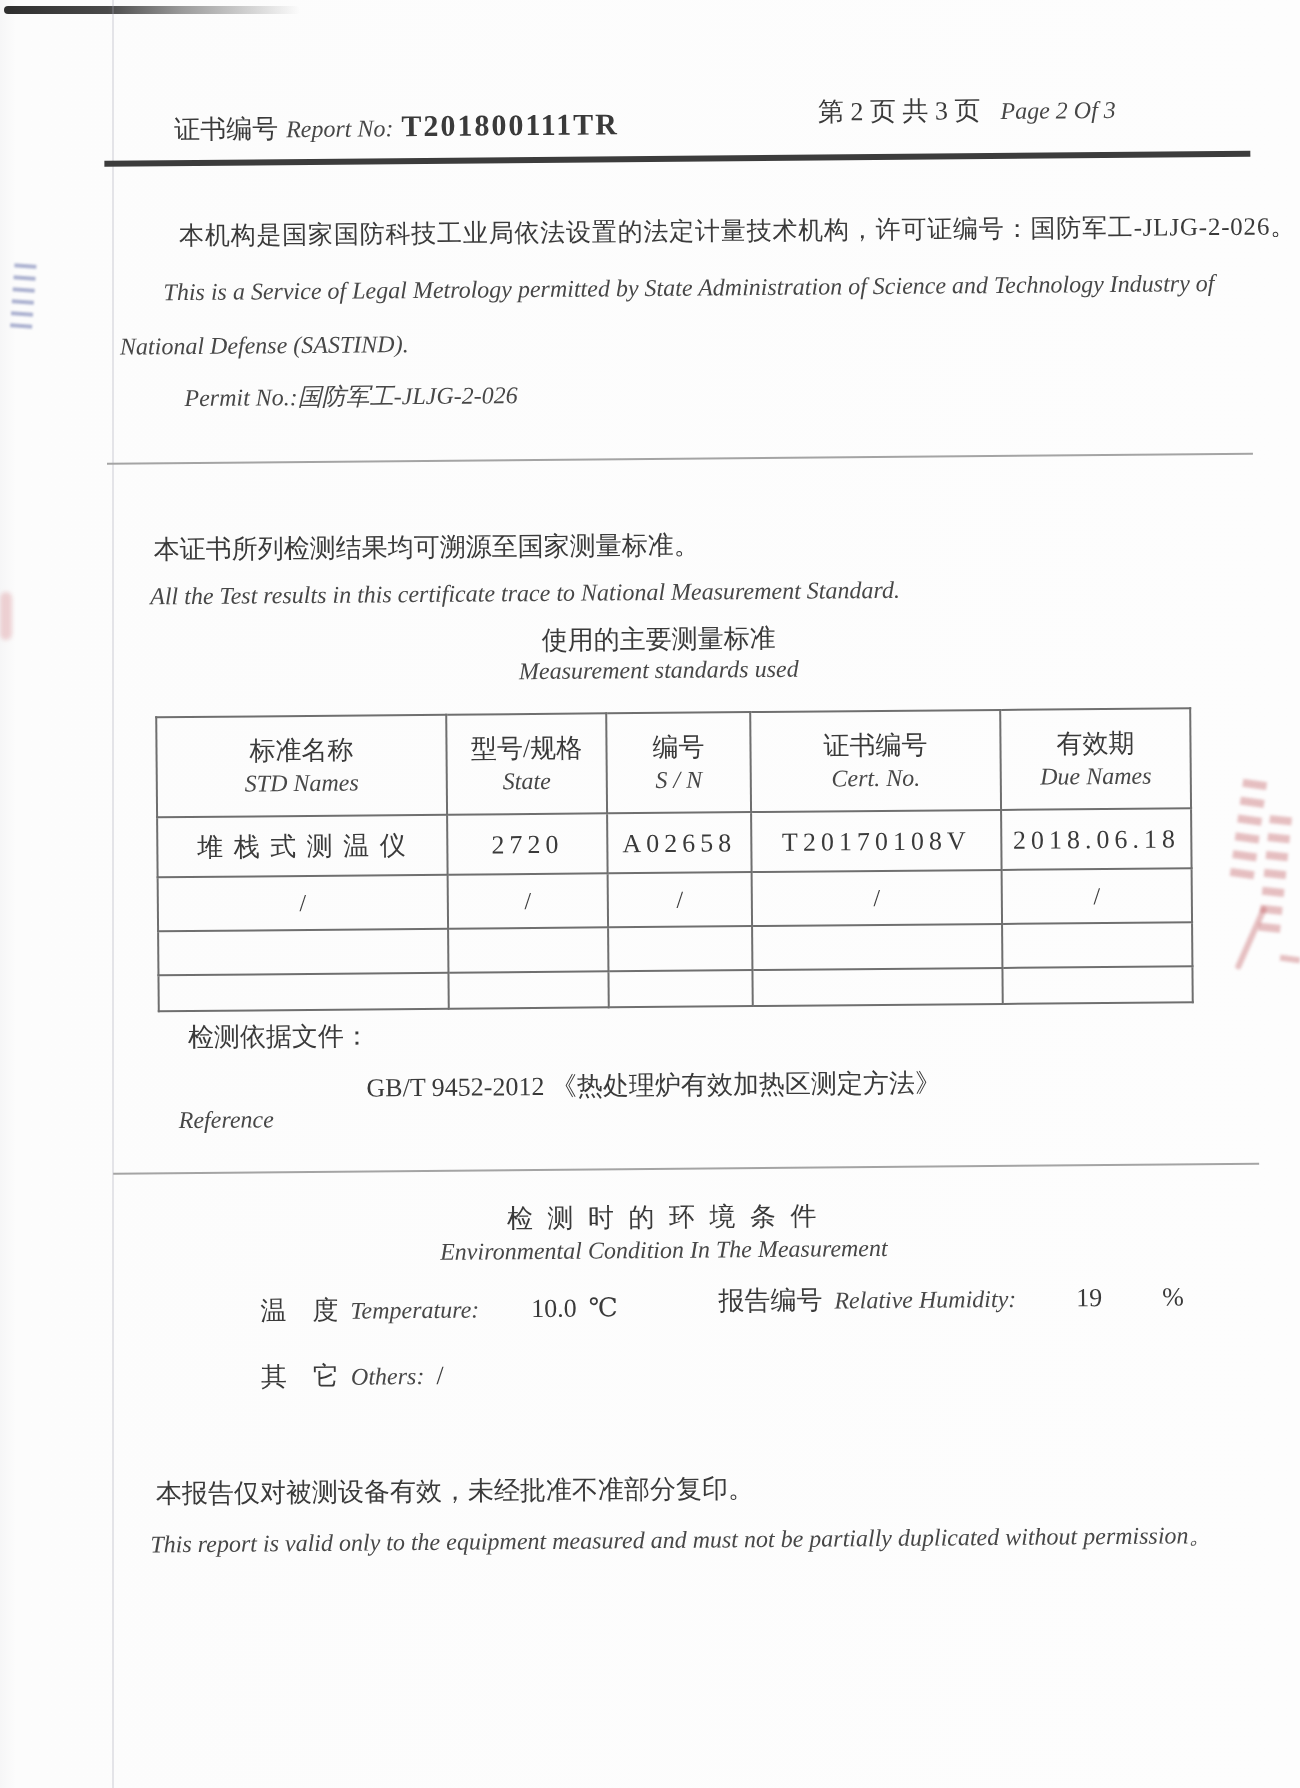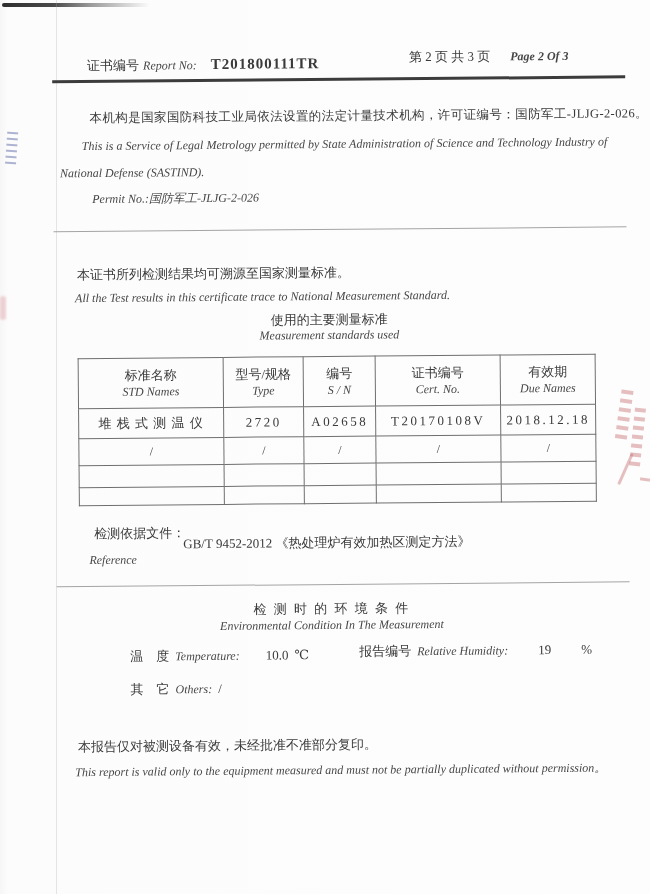--- a/index.html
+++ b/index.html
@@ -20,21 +20,21 @@
     transform:rotate(-0.5deg);
     transform-origin:50% 45%;
   }
   .abs{position:absolute;white-space:nowrap;}
   .cn{font-size:13px;color:#3a3a3a;}
   .en{font-style:italic;font-size:12px;color:#474747;}
 
   
   .hdr-left{left:90px;top:54px;}
   .hdr-right{left:412px;top:48px;}
-  .report-no{font-size:15px;font-weight:bold;letter-spacing:1px;margin-left:10px;}
+  .report-no{font-size:15px;font-weight:bold;letter-spacing:1px;margin-left:0;}
   .hdr-rule{left:55px;top:78px;width:573px;height:3px;background:#3c3c3c;}
 
   
   .notice-cn{left:92px;top:108px;font-size:12.5px;letter-spacing:0.4px;}
   .notice-en1{left:84px;top:137px;}
   .notice-en2{left:62px;top:164px;}
   .notice-permit{left:94px;top:189px;}
 
   .divider{height:1px;background:#a4a4a4;left:55px;width:573px;}
   .div1{top:229px;}
@@ -61,21 +61,21 @@
   .r-2{height:27px;}
   .r-3{height:22px;}
   .r-4{height:18px;}
   td .hcn{font-size:13px;}
   td .hen{font-style:italic;font-size:12px;color:#474747;}
   td.num{letter-spacing:2.5px;font-size:13px;}
   td.name{letter-spacing:1px;font-size:13px;}
   td.slash{font-size:12px;}
 
   
-  .ref-label-cn{left:93px;top:523px;}
+  .ref-label-cn{left:93px;top:508px;}
   .ref-value{left:182px;top:534px;font-size:13px;}
   .ref-label-en{left:88px;top:551px;}
 
   
   .env-title-cn{left:40px;top:600px;width:580px;text-align:center;letter-spacing:2px;}
   .env-title-en{left:40px;top:618px;width:580px;text-align:center;}
   .env-temp{left:128px;top:645px;}
   .env-hum{left:357px;top:642px;}
   .env-oth{left:128px;top:678px;}
   .gap-s{display:inline-block;width:6px;}
@@ -143,21 +143,21 @@
 
   <div class="content">
 
     <div class="abs hdr-left">
       <span class="cn">证书编号</span>
       <span class="en">Report No:</span>
       <span class="report-no">T201800111TR</span>
     </div>
     <div class="abs hdr-right">
       <span class="cn">第 2 页 共 3 页</span>
-      <span class="en" style="margin-left:16px;font-weight:bold;">Page 2 Of 3</span>
+      <span class="en" style="margin-left:6px;">Page 2 Of 3</span>
     </div>
     <div class="abs hdr-rule"></div>
 
     <div class="abs cn notice-cn">本机构是国家国防科技工业局依法设置的法定计量技术机构，许可证编号：国防军工-JLJG-2-026。</div>
     <div class="abs en notice-en1">This is a Service of Legal Metrology permitted by State Administration of Science and Technology Industry of</div>
     <div class="abs en notice-en2">National Defense (SASTIND).</div>
     <div class="abs en notice-permit">Permit No.:国防军工-JLJG-2-026</div>
 
     <div class="abs divider div1"></div>
 
@@ -176,41 +176,41 @@
           <col style="width:95px">
       </colgroup>
       <tbody>
           <tr class="r-head">
         <td>
           <div class="hcn">标准名称</div>
           <div class="hen">STD Names</div>
         </td>
         <td>
           <div class="hcn">型号/规格</div>
-          <div class="hen">Type</div>
+          <div class="hen">State</div>
         </td>
         <td>
           <div class="hcn">编号</div>
           <div class="hen">S / N</div>
         </td>
         <td>
           <div class="hcn">证书编号</div>
           <div class="hen">Cert. No.</div>
         </td>
         <td>
           <div class="hcn">有效期</div>
           <div class="hen">Due Names</div>
         </td>
       </tr>
       <tr class="r-1">
         <td class="name">堆 栈 式 测 温 仪</td>
         <td class="num">2720</td>
         <td class="num">A02658</td>
         <td class="num">T20170108V</td>
-        <td class="num">2018.12.18</td>
+        <td class="num">2018.06.18</td>
       </tr>
       <tr class="r-2">
         <td class="slash">/</td>
         <td class="slash">/</td>
         <td class="slash">/</td>
         <td class="slash">/</td>
         <td class="slash">/</td>
       </tr>
       <tr class="r-3">
         <td></td>

